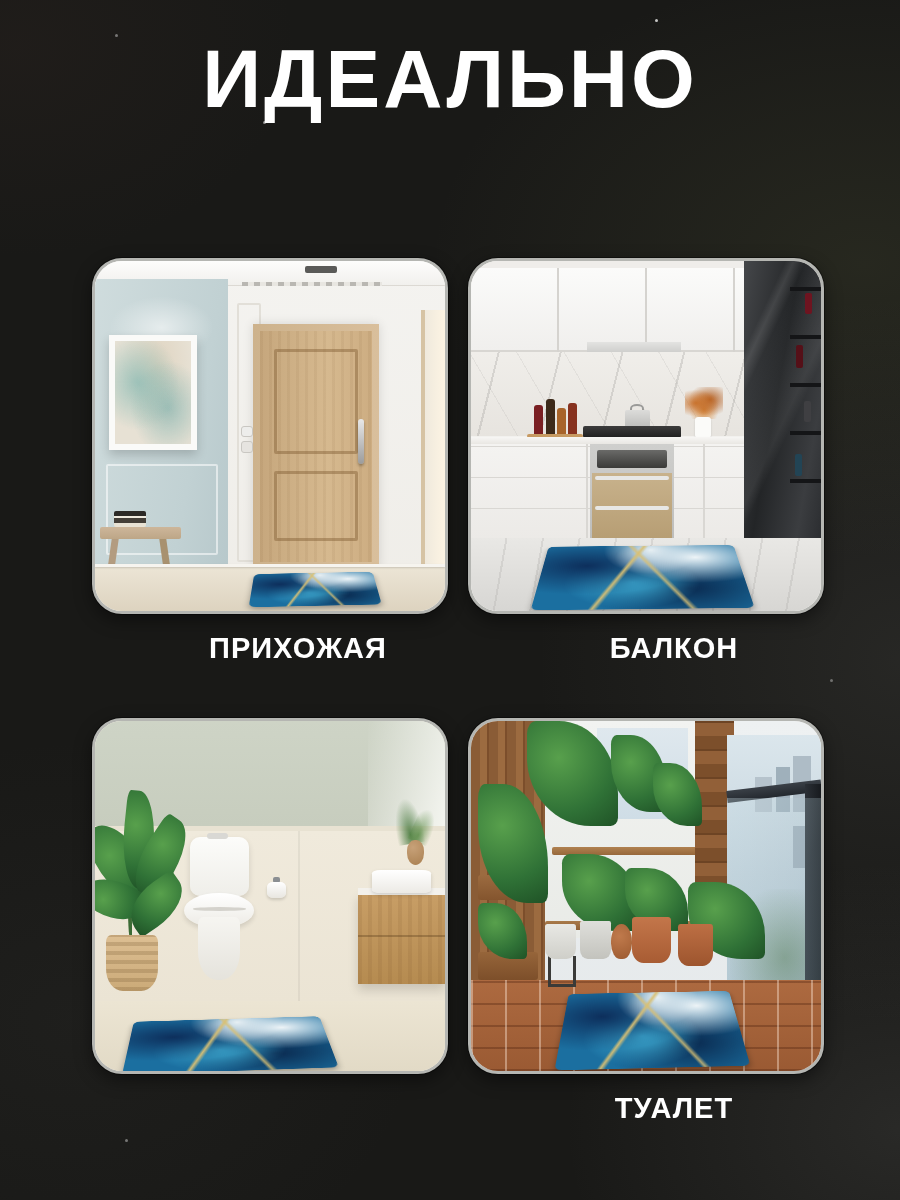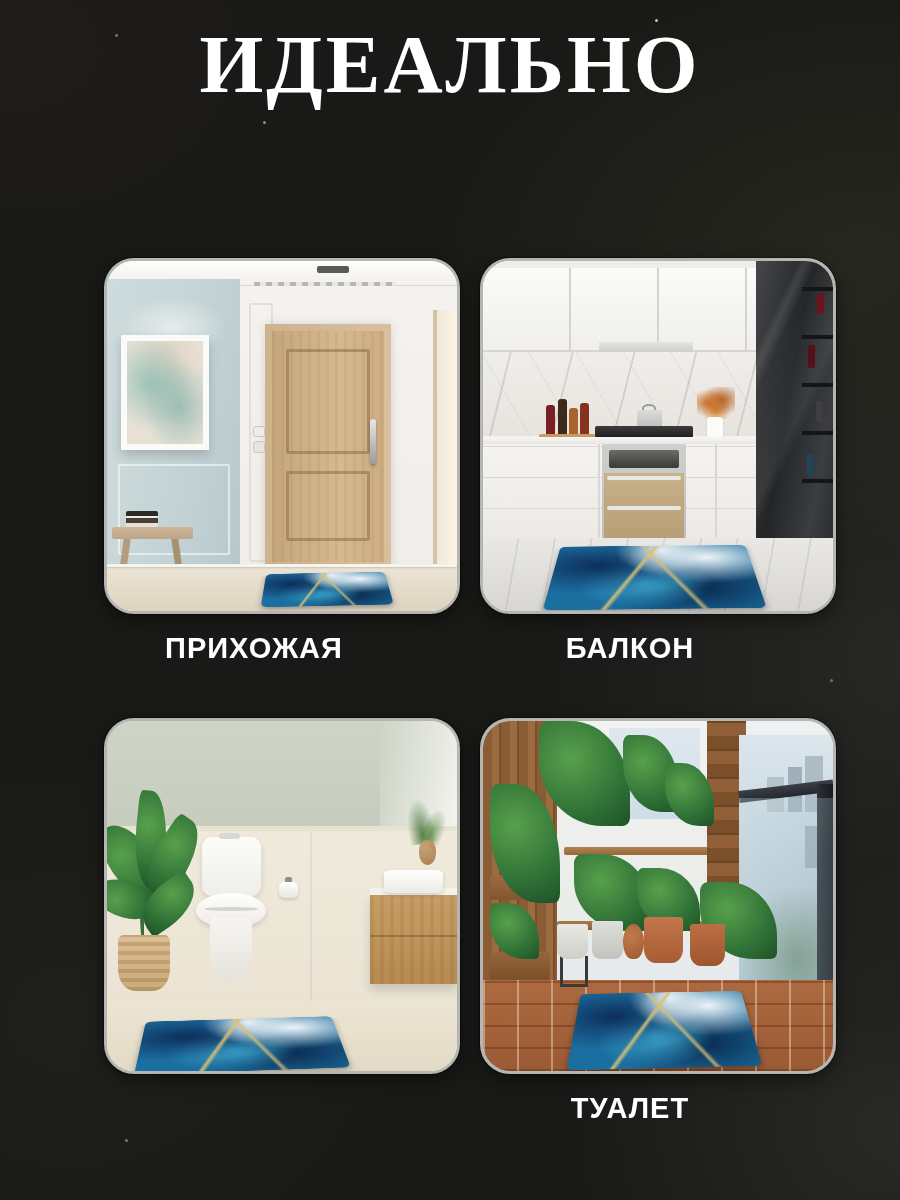--- a/index.html
+++ b/index.html
@@ -22,30 +22,30 @@
     content:""; position:absolute; width:3px; height:3px; border-radius:50%;
     background:rgba(255,255,255,.75); left:655px; top:19px;
     box-shadow: -392px 102px 0 rgba(255,255,255,.5),
                 -540px 15px 0 rgba(255,255,255,.4),
                 175px 660px 0 rgba(255,255,255,.35),
                 -530px 1120px 0 rgba(255,255,255,.4),
                 120px 330px 0 rgba(255,255,255,.3);
   }
 
   
-  .header { padding-top:24px; text-align:center; position:relative;font-family:Liberation Serif, serif; }
+  .header { padding-top:38px; text-align:center; position:relative; }
   .title { font-size:82px; font-weight:bold; letter-spacing:3px; line-height:1.0; }
   .subtitle { font-size:52px; font-weight:normal; letter-spacing:3px; margin-top:16px; }
 
   
   .grid {
     position:absolute; left:92px; top:258px; width:732px;
     display:grid; grid-template-columns:356px 356px; column-gap:20px; row-gap:10px;
   }
-  .cell { display:flex; flex-direction:column; align-items:flex-start;padding-left:12px; }
+  .cell { display:flex; flex-direction:column; align-items:flex-end;padding-left:12px; }
   .photo-card {
     width:356px; height:356px; border:3px solid #b5b6b2; border-radius:30px;
     overflow:hidden; background:#e9e7e2; position:relative;
     box-shadow:0 0 0 1px rgba(0,0,0,.4), 0 6px 18px rgba(0,0,0,.45);
   }
   .photo { position:absolute; inset:0; }
   .photo * { position:absolute; }
   .caption {
     margin-top:16px; min-height:78px; font-size:29px; font-weight:bold;
     letter-spacing:1px; text-align:center; line-height:37px; width:300px;

